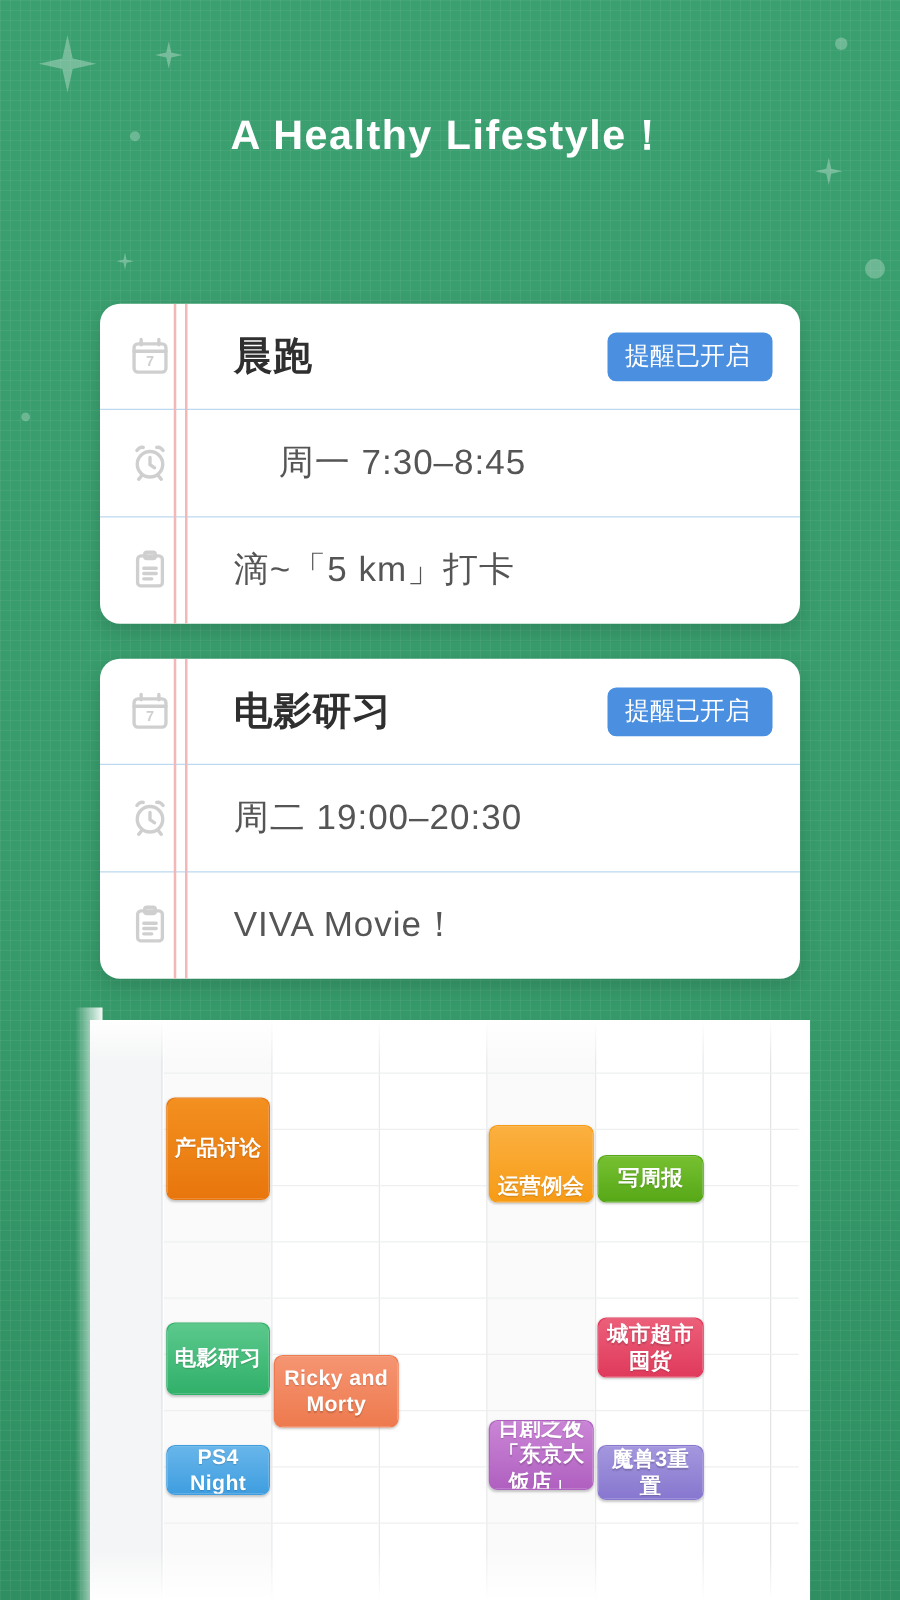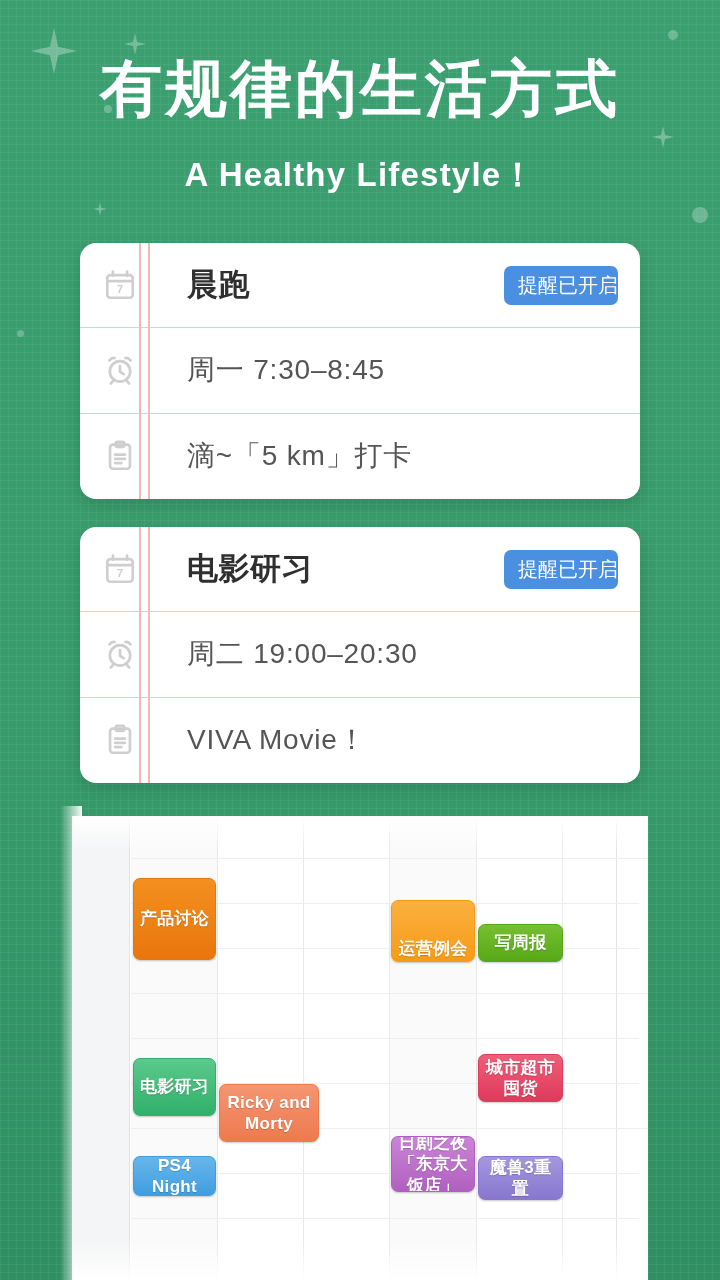--- a/index.html
+++ b/index.html
@@ -154,21 +154,21 @@
     letter-spacing: 0.8px;
     white-space: nowrap;
   }
 
   .badge {
     display: inline-block;
     background: #4a8fe0;
     color: #ffffff;
     font-size: 20px;
     line-height: 1;
-    padding: 9px 0 10px 14px;
+    padding: 9px 18px 10px 14px;
     border-radius: 7px;
     white-space: nowrap;
     flex: 0 0 auto;
   }
 
   
   #calendar-panel {
     position: absolute;
     left: 72px;
     top: 816px;
@@ -298,21 +298,20 @@
   <div class="sparkle s-mid" style="left:124px; top:33px;"></div>
   <div class="sparkle s-sm" style="left:93px;  top:202px;"></div>
   <div class="sparkle s-mid" style="left:652px; top:126px;"></div>
   <div class="dot" style="left:104px; top:105px; width:8px;  height:8px;"></div>
   <div class="dot" style="left:668px; top:30px;  width:10px; height:10px;"></div>
   <div class="dot" style="left:692px; top:207px; width:16px; height:16px;"></div>
   <div class="dot" style="left:17px;  top:330px; width:7px;  height:7px;"></div>
 </div>
 
 <div id="header">
-  <div id="title-cn">有规律的生活方式</div>
   <div id="title-en">A Healthy Lifestyle！</div>
 </div>
 
 <div class="note-card" id="card-1">
   <div class="margin-line ml-a" style="background: rgb(243, 183, 183);"></div>
   <div class="margin-line ml-b" style="background: rgb(243, 183, 183);"></div>
 
   <div class="note-row" style="border-bottom-color: rgb(188, 217, 239);">
     <div class="row-icon">
       <svg width="34" height="34" viewBox="0 0 24 24" fill="none" stroke="currentColor" stroke-width="1.9" stroke-linecap="round">
@@ -320,21 +319,21 @@
         <path d="M7 2.5v3M17 2.5v3M3 9.2h18"></path>
         <text x="12" y="17.6" font-size="8.2" font-weight="700" fill="currentColor" stroke="none" text-anchor="middle" font-family="Liberation Sans, sans-serif">7</text>
       </svg>
     </div>
     <div class="row-body">
       <div class="row-title">晨跑</div>
       <div class="badge" style="background: rgb(74, 143, 224);">提醒已开启</div>
     </div>
   </div>
 
-  <div class="note-row" style="border-bottom-color: rgb(188, 217, 239);">
+  <div class="note-row" style="border-bottom-color: rgb(188, 217, 239); gap: 36px;">
     <div class="row-icon">
       <svg width="34" height="34" viewBox="0 0 24 24" fill="none" stroke="currentColor" stroke-width="1.9" stroke-linecap="round">
         <circle cx="12" cy="13" r="7.2"></circle>
         <path d="M12 9.2v4l2.6 1.8"></path>
         <path d="M4.6 5.2C5.6 3.9 7 3.2 8.2 3.5"></path>
         <path d="M19.4 5.2c-1-1.3-2.4-2-3.6-1.7"></path>
         <path d="M7.2 19.6l-1.6 1.9M16.8 19.6l1.6 1.9"></path>
       </svg>
     </div>
     <div class="row-body">

